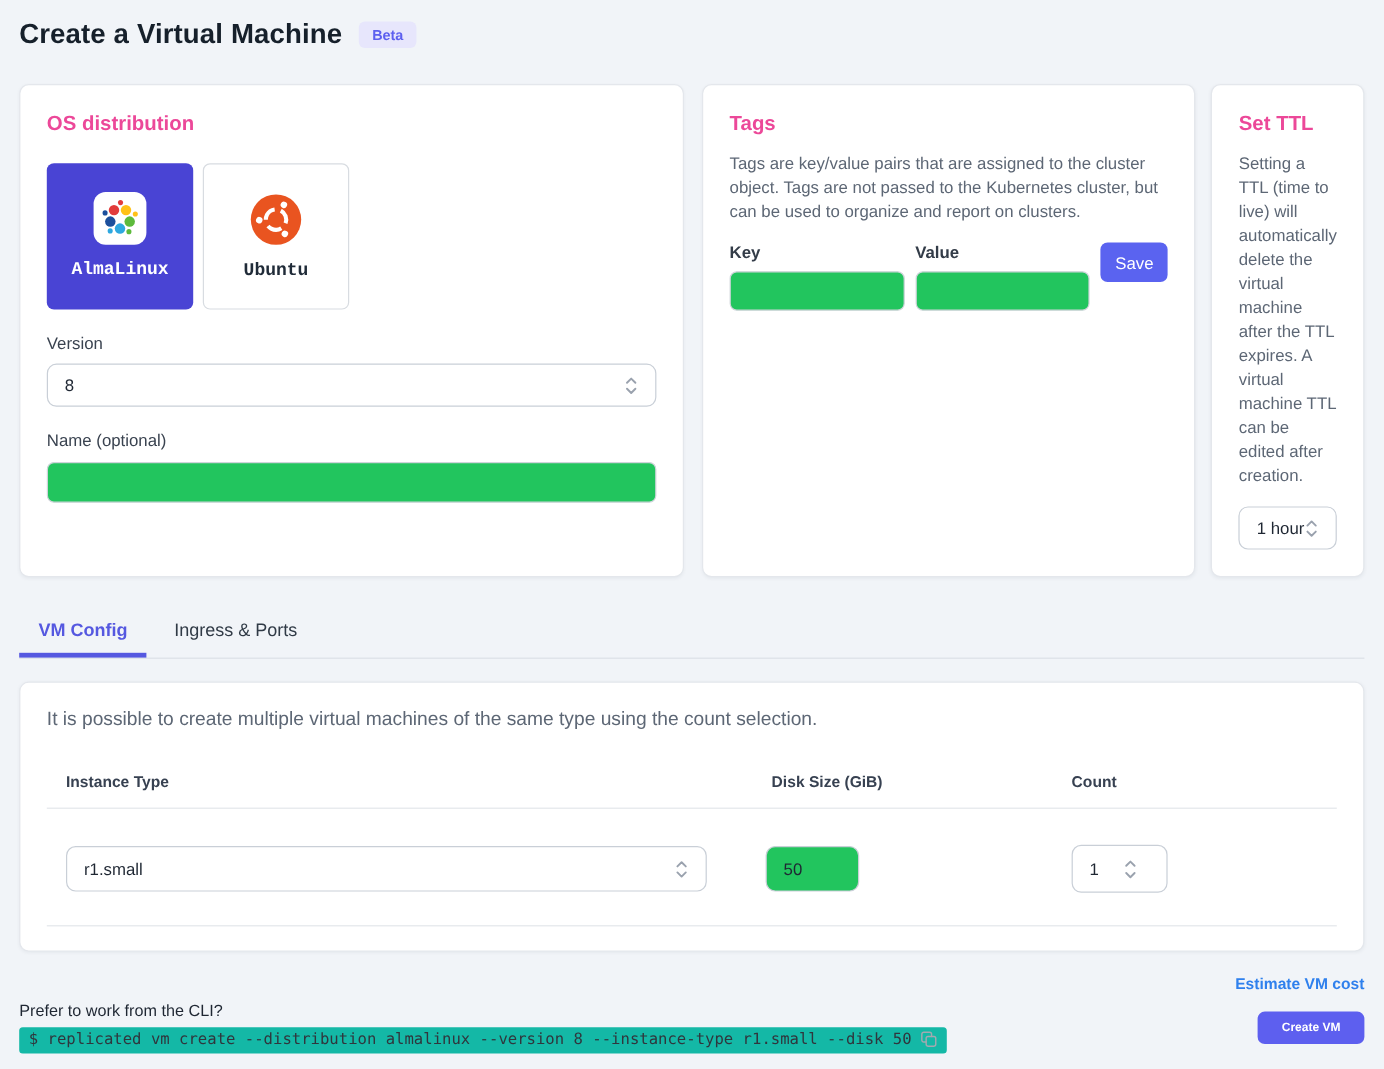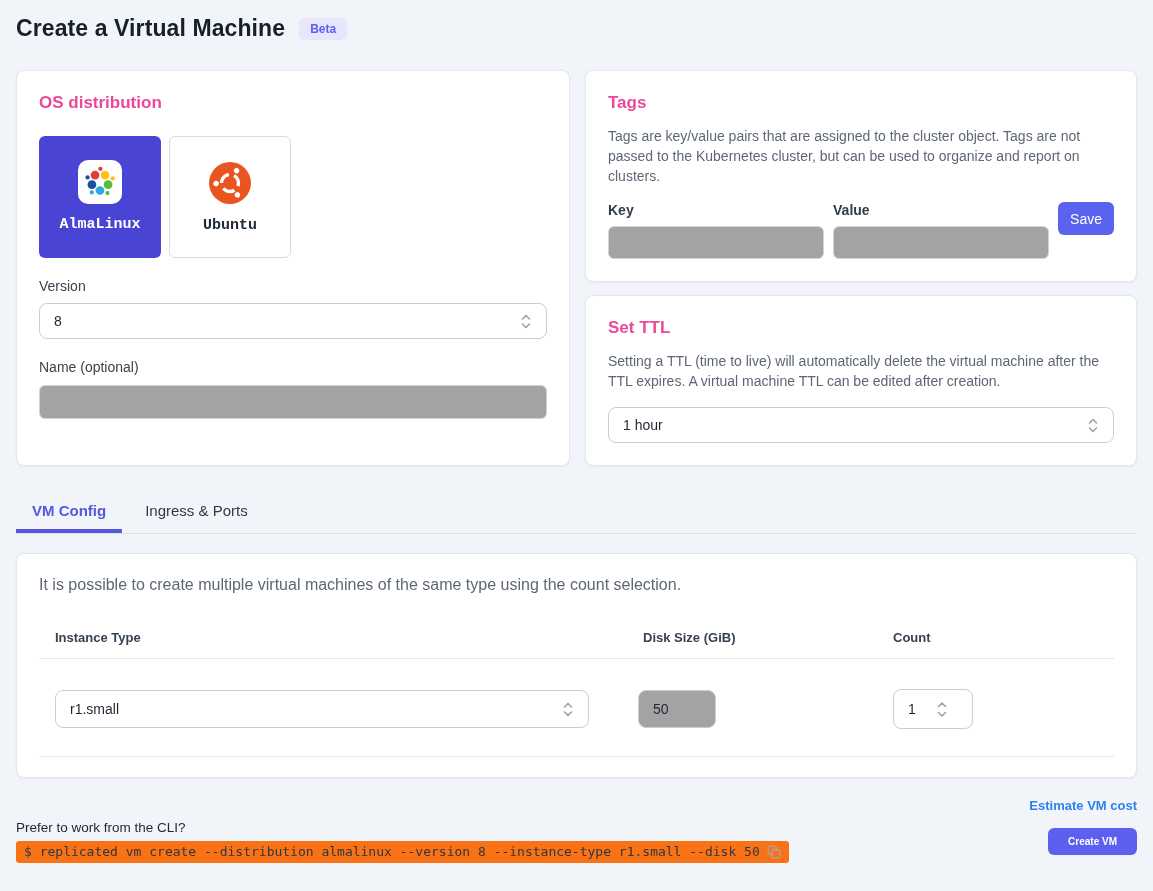--- a/index.html
+++ b/index.html
@@ -23,21 +23,21 @@
   
   .card {
     background: #fff; border: 1px solid #e4e7ec; border-radius: 8px;
     box-shadow: 0 1px 3px rgba(20,30,55,.05);
   }
   .card-title { font-size: 17px; font-weight: 600; color: #ec4899; }
   .card-desc { font-size: 14px; line-height: 20px; color: #5d6775; margin-top: 13px; }
 
   .top-row { display: flex; gap: 15px; margin-top: 28px; align-items: stretch; }
   .col-left { width: 554px; padding: 22px; }
-  .col-right { flex: 1; display: flex; flex-direction: column; gap: 13px; }
+  .col-right { flex: 1; display: flex; gap: 13px; }
   .tags-card { padding: 22px; }
   .ttl-card { padding: 22px; flex: 1; }
 
   
   .tiles { display: flex; gap: 8px; margin-top: 23px; }
   .tile {
     width: 122px; height: 122px; border-radius: 6px; cursor: pointer;
     display: flex; flex-direction: column; align-items: center; padding-top: 24px; font-family: Liberation Mono, monospace;
   }
   .tile.selected { background: #4944d4; color: #fff; }
@@ -52,21 +52,21 @@
   .field-label.strong { font-weight: 700; color: #333c48; }
 
   .select {
     margin-top: 9px; height: 36px; background: #fff;
     border: 1px solid #c9cfd7; border-radius: 8px;
     display: flex; align-items: center; justify-content: space-between;
     padding: 0 14px; font-size: 14px; color: #1f2733; cursor: pointer;
   }
   .text-input {
     margin-top: 10px; height: 34px; width: 100%;
-    border: 1px solid #cfd4da; border-radius: 6px; background: #a3a3a3;
+    border: 1px solid #cfd4da; border-radius: 6px; background: #22c55e;
     padding: 0 10px; font-size: 14px; font-family: "Liberation Sans", sans-serif; color: #1f2733;
   }
   .chev { flex: 0 0 auto; }
 
   
   .tags-form { display: flex; gap: 9px; margin-top: 16px; align-items: flex-start; }
   .tag-col { flex: 1; }
   .tag-col .field-label { margin-top: 0; }
   .tag-col .text-input { margin-top: 8px; height: 33px; }
   .save-btn {
@@ -108,22 +108,22 @@
   }
   .spinner-arrows { display: flex; flex-direction: column; gap: 1px; margin-left: 2px; }
   .spinner-arrows span { display: flex; cursor: pointer; line-height: 0; }
 
   
   .estimate-row { margin-top: 18px; text-align: right; }
   .estimate-link { font-size: 13px; font-weight: 600; color: #2f80ed; text-decoration: none; cursor: pointer; }
   .footer-row { margin-top: 6px; display: flex; justify-content: space-between; align-items: center; }
   .cli-prompt { font-size: 13.5px; color: #1f2733; }
   .cli-code {
-    margin-top: 6px; display: inline-flex; align-items: flex-end; gap: 7px;
-    background: #f97316; border-radius: 3px; padding: 3px 8px 4px;
+    margin-top: 6px; display: inline-flex; align-items: flex-start; gap: 7px;
+    background: #14b8a6; border-radius: 3px; padding: 3px 8px 4px;
     font-family: "DejaVu Sans Mono", "Liberation Mono", monospace;
     font-size: 13px; color: #30363d;
   }
   .copy-icon { cursor: pointer; display: inline-flex; }
   .create-btn {
     background: #5d5fef; color: #fff; border: none; border-radius: 6px;
     padding: 8px 20px; font-size: 10px; font-weight: 700; cursor: pointer;
     font-family: "Liberation Sans", sans-serif;
   }
 </style>

